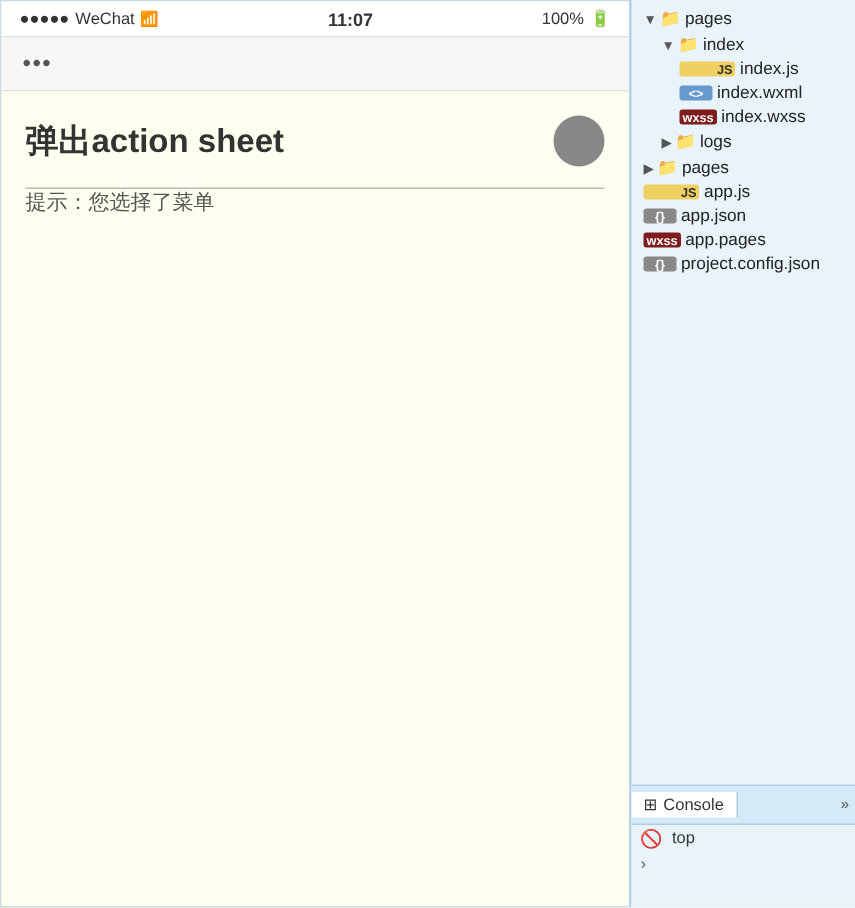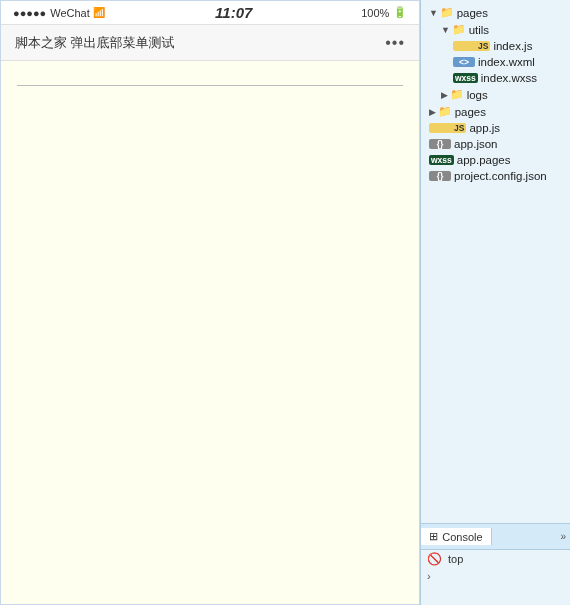--- a/index.html
+++ b/index.html
@@ -34,23 +34,22 @@
       color: #333;
       border-bottom: 1px solid #e0e0e0;
       height: 24px;
     }
     .status-bar .left {
       display: flex;
       align-items: center;
       gap: 4px;
     }
     .status-bar .center {
-      font-size: 15px;
+      font-size: 12px;
       font-weight: bold;
-      font-style: italic;
     }
     .status-bar .right {
       display: flex;
       align-items: center;
       gap: 4px;
       font-size: 11px;
       text-align: right;
     }
     .wifi-icon {
       font-size: 10px;
@@ -154,21 +153,21 @@
       font-size: 8.5px;
       font-weight: bold;
       border-radius: 2px;
       padding: 0 2px;
       margin-right: 3px;
       min-width: 22px;
       text-align: center;
     }
     .badge-js { background: #f0d060; color: #333; padding-left: 25px; }
     .badge-xml { background: #6699cc; color: #fff; }
-    .badge-wxss { background: #14532d; color: #fff; }
+    .badge-wxss { background: #7f1d1d; color: #fff; }
     .badge-json { background: #888; color: #fff; }
 
     .arrow {
       font-size: 9px;
       margin-right: 2px;
       color: #555;
     }
 
     
     .bottom-panel {
@@ -246,42 +245,43 @@
       <span class="wifi-icon">📶</span>
     </div>
     <div class="center">11:07</div>
     <div class="right">
       <span>100%</span>
       <span>🔋</span>
     </div>
   </div>
 
   <div class="nav-bar">
-    <span class="nav-title">脚本之家 弹出底部菜单测试</span>
     <span class="nav-dots">•••</span>
   </div>
 
   <div class="phone-content">
+    <div class="action-title">弹出action sheet</div>
     <div class="divider-line"></div>
+    <div class="hint-text">提示：您选择了菜单</div>
   </div>
 </div>
 
 <div class="file-panel">
   <div class="file-tree">
 
     <div class="tree-item tree-indent-1">
       <span class="arrow">▼</span>
       <span class="folder-icon">📁</span>
       <span>pages</span>
     </div>
 
     <div class="tree-item tree-indent-2">
       <span class="arrow">▼</span>
       <span class="folder-icon">📁</span>
-      <span>utils</span>
+      <span>index</span>
     </div>
 
     <div class="tree-item tree-indent-3">
       <span class="file-badge badge-js">JS</span>
       <span>index.js</span>
     </div>
 
     <div class="tree-item tree-indent-3">
       <span class="file-badge badge-xml">&lt;&gt;</span>
       <span>index.wxml</span>

